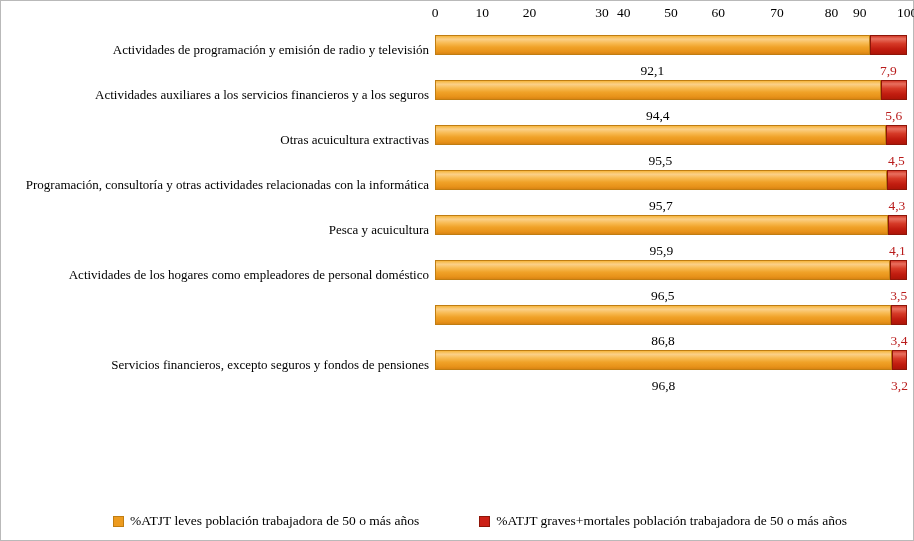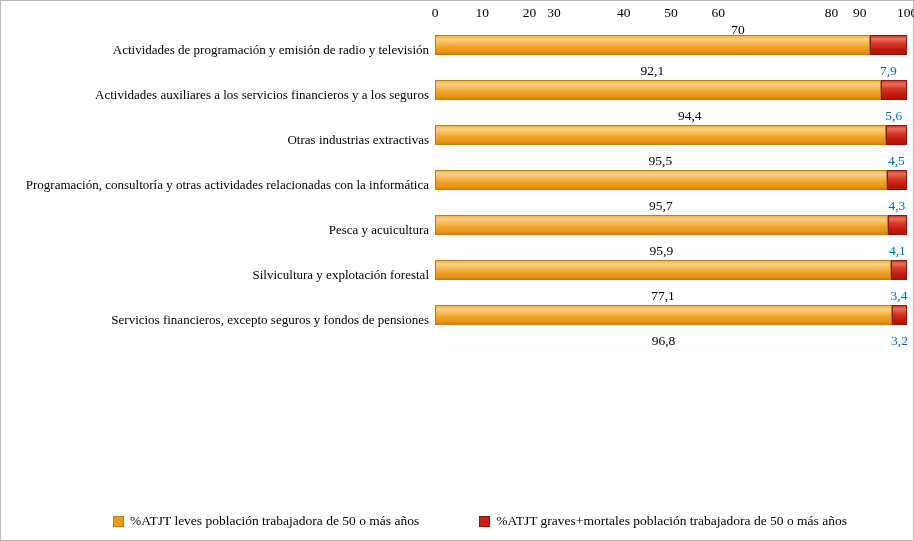--- a/index.html
+++ b/index.html
@@ -88,21 +88,21 @@
     top: 28px;
     font-size: 13.5px;
     color: #000000;
     transform: translateX(-50%);
     white-space: nowrap;
   }
   .val-graves {
     position: absolute;
     top: 28px;
     font-size: 13.5px;
-    color: #0369a1;
+    color: #b91c1c;
     transform: translateX(-50%);
     white-space: nowrap;
   }
 
   #legend {
     position: absolute;
     left: 0;
     bottom: 8px;
     width: 914px;
     height: 22px;
@@ -129,51 +129,51 @@
 </style>
 </head>
 <body>
 
 <div id="chart-root">
 
   <div id="axis-row">
       <div class="axis-tick" style="left: 434px;">0</div>
       <div class="axis-tick" style="left: 481.2px;">10</div>
       <div class="axis-tick" style="left: 528.4px;">20</div>
-      <div class="axis-tick" style="left: 553px;">30</div>
+      <div class="axis-tick" style="left: 601px;">30</div>
       <div class="axis-tick" style="left: 622.8px;">40</div>
       <div class="axis-tick" style="left: 670px;">50</div>
       <div class="axis-tick" style="left: 717.2px;">60</div>
-      <div class="axis-tick" style="left: 737px; margin-top: 17px;">70</div>
+      <div class="axis-tick" style="left: 776px;">70</div>
       <div class="axis-tick" style="left: 811.6px; margin-left: 19px;">80</div>
       <div class="axis-tick" style="left: 858.8px;">90</div>
       <div class="axis-tick" style="left: 906px;">100</div>
     </div>
 
   <div id="rows">
       <div class="row">
         <div class="cat-label">Actividades de programación y emisión de radio y televisión</div>
         <div class="bar-track">
           <div class="seg seg-leves" style="width: 434.712px;"></div>
           <div class="seg seg-graves" style="left: 434.712px; width: 37.288px;"></div>
           <div class="val-leves" style="left: 217.356px;">92,1</div>
           <div class="val-graves" style="left: 453.356px;">7,9</div>
         </div>
       </div>
       <div class="row">
         <div class="cat-label">Actividades auxiliares a los servicios financieros y a los seguros</div>
         <div class="bar-track">
           <div class="seg seg-leves" style="width: 445.568px;"></div>
           <div class="seg seg-graves" style="left: 445.568px; width: 26.432px;"></div>
-          <div class="val-leves" style="left: 222.784px; margin-left: 32px;">94,4</div>
+          <div class="val-leves" style="left: 222.784px;">94,4</div>
           <div class="val-graves" style="left: 458.784px;">5,6</div>
         </div>
       </div>
       <div class="row">
-        <div class="cat-label">Otras industrias extractivas</div>
+        <div class="cat-label">Otras acuicultura extractivas</div>
         <div class="bar-track">
           <div class="seg seg-leves" style="width: 450.76px;"></div>
           <div class="seg seg-graves" style="left: 450.76px; width: 21.24px;"></div>
           <div class="val-leves" style="left: 225.38px;">95,5</div>
           <div class="val-graves" style="left: 461.38px;">4,5</div>
         </div>
       </div>
       <div class="row">
         <div class="cat-label">Programación, consultoría y otras actividades relacionadas con la informática</div>
         <div class="bar-track">
@@ -186,25 +186,33 @@
       <div class="row">
         <div class="cat-label">Pesca y acuicultura</div>
         <div class="bar-track">
           <div class="seg seg-leves" style="width: 452.648px;"></div>
           <div class="seg seg-graves" style="left: 452.648px; width: 19.352px;"></div>
           <div class="val-leves" style="left: 226.324px;">95,9</div>
           <div class="val-graves" style="left: 462.324px;">4,1</div>
         </div>
       </div>
       <div class="row">
-        <div class="cat-label">Silvicultura y explotación forestal</div>
+        <div class="cat-label">Actividades de los hogares como empleadores de personal doméstico</div>
+        <div class="bar-track">
+          <div class="seg seg-leves" style="width: 455.48px;"></div>
+          <div class="seg seg-graves" style="left: 455.48px; width: 16.52px;"></div>
+          <div class="val-leves" style="left: 227.74px;">96,5</div>
+          <div class="val-graves" style="left: 463.74px;">3,5</div>
+        </div>
+      </div>
+      <div class="row">
         <div class="bar-track">
           <div class="seg seg-leves" style="width: 455.952px;"></div>
           <div class="seg seg-graves" style="left: 455.952px; width: 16.048px;"></div>
-          <div class="val-leves" style="left: 227.976px;">77,1</div>
+          <div class="val-leves" style="left: 227.976px;">86,8</div>
           <div class="val-graves" style="left: 463.976px;">3,4</div>
         </div>
       </div>
       <div class="row">
         <div class="cat-label">Servicios financieros, excepto seguros y fondos de pensiones</div>
         <div class="bar-track">
           <div class="seg seg-leves" style="width: 456.896px;"></div>
           <div class="seg seg-graves" style="left: 456.896px; width: 15.104px;"></div>
           <div class="val-leves" style="left: 228.448px;">96,8</div>
           <div class="val-graves" style="left: 464.448px;">3,2</div>

